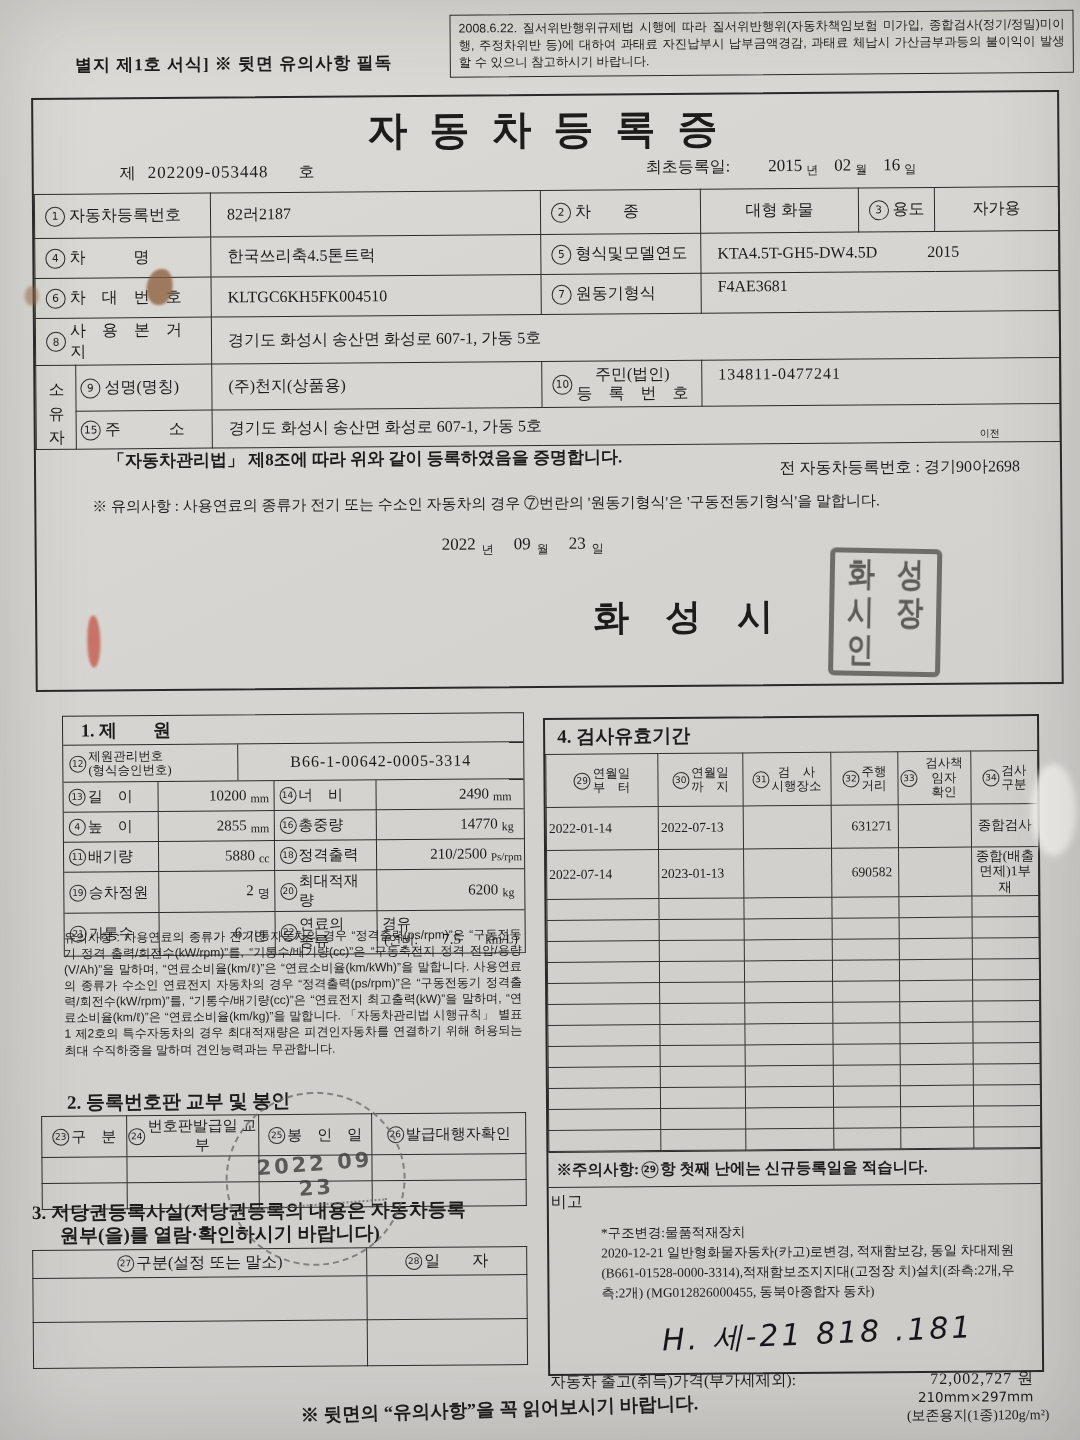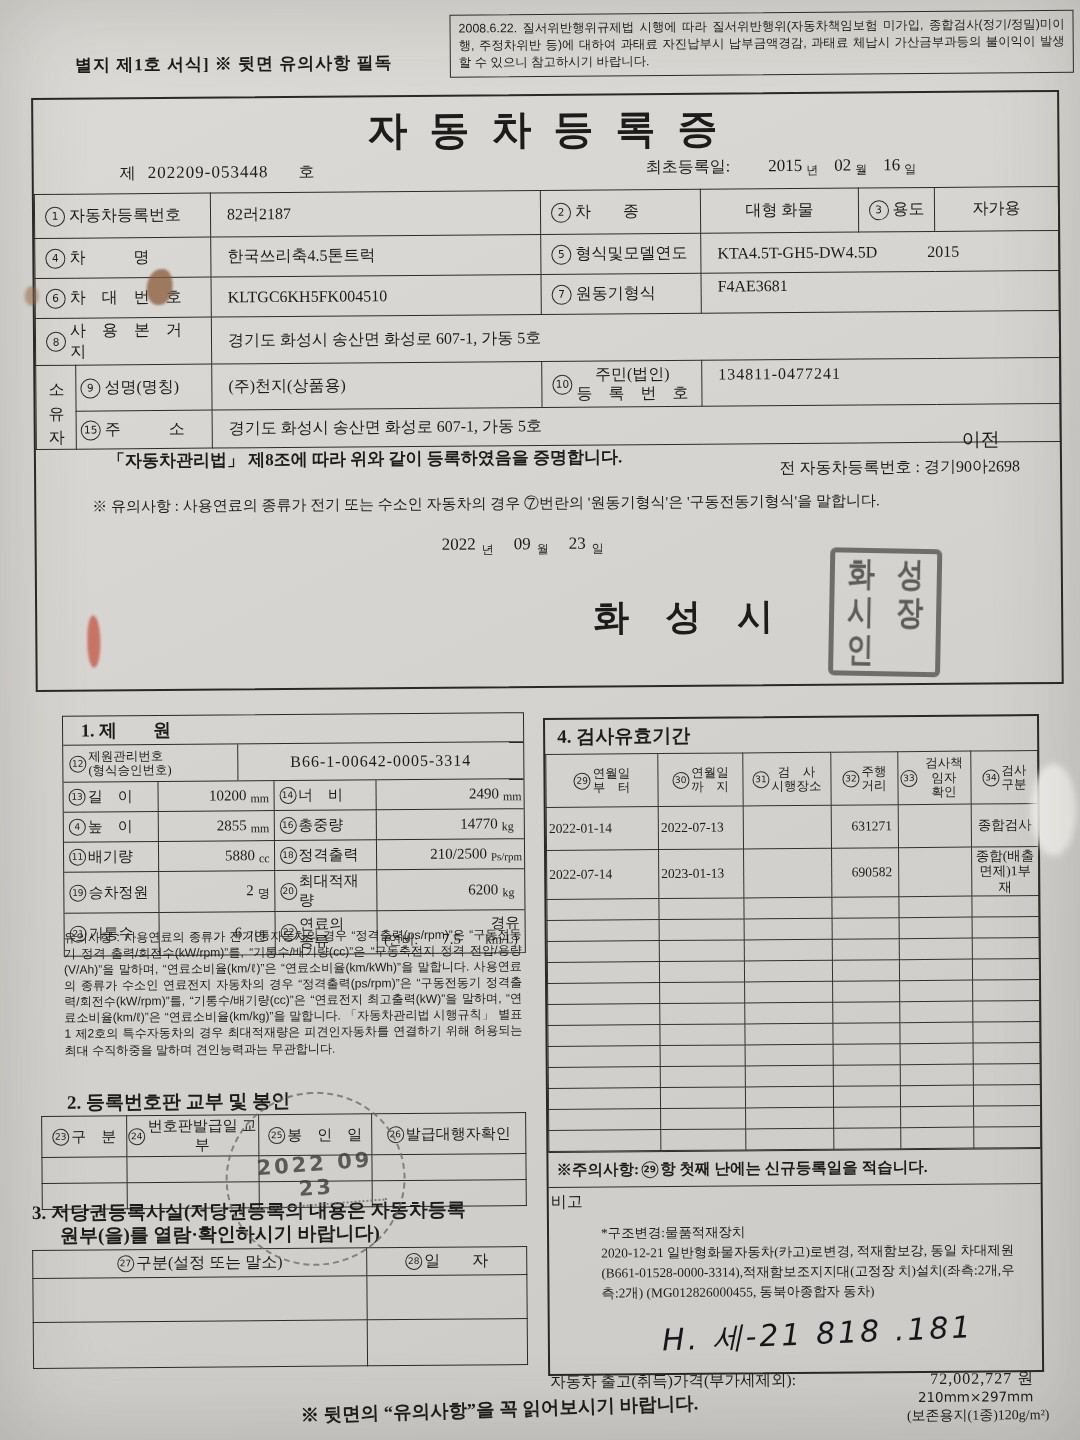--- a/index.html
+++ b/index.html
@@ -33,21 +33,21 @@
   .ctab{position:absolute;left:0;top:94px;width:100%;}
   .ctab td{border:1.5px solid #2e2c2a;font-size:16px;padding:2px 6px;overflow:hidden;}
   .ctab td.lb{padding-left:10px;}
   .ctab td.c{text-align:center;}
   .ctab td.vl{padding-left:16px;}
   .owner{writing-mode:vertical-rl;text-orientation:upright;text-align:center;
     letter-spacing:7px;font-size:16px;padding:0!important;}
   .lbflex{display:flex;align-items:center;}
   .twol{display:flex;flex-direction:column;line-height:1.15;}
   
-  .transfer{right:60px;top:334px;font-size:19px;}
+  .transfer{right:60px;top:334px;font-size:10px;}
   .statement{left:72px;top:350px;font-size:17px;font-weight:bold;}
   .prevreg{right:40px;top:364px;font-size:16px;}
   .fuelnote{left:56px;top:398px;font-size:15px;}
   .issuedate{left:405px;top:438px;display:flex;align-items:baseline;font-size:17px;}
   .issuedate .u{top:4px;margin-left:6px;margin-right:20px;}
   .issuer{left:556px;top:498px;font-size:36px;font-weight:bold;letter-spacing:36px;white-space:nowrap;}
   .seal{left:792px;top:455px;width:98px;height:114px;border:5px solid #6e6d6a;border-radius:6px;
     display:grid;grid-template-columns:1fr 1fr;place-items:center;padding:2px;
     color:#5d5c59;font-weight:bold;transform:rotate(1.5deg);filter:blur(.4px);}
   .seal span{font-size:27px;transform:scaleY(1.25);}
@@ -62,21 +62,21 @@
   .stab{width:100%;}
   .stab td{border:1.3px solid #2e2c2a;font-size:15px;padding:1px 5px;height:27px;}
   .stab tr:first-child td{border-top:none;}
   .stab td:first-child{border-left:none;}
   .stab td:last-child{border-right:none;}
   .stab tr:last-child td{border-bottom:none;}
   .stab .vr{text-align:right;padding-right:4px;}
   .fuelcell{display:flex;flex-direction:column;line-height:1.15;padding:1px 0;}
   .effrow{display:flex;justify-content:space-between;align-items:baseline;font-size:13px;padding:0 2px;}
   .effrow .big{font-size:15px;}
-  .ftype{text-align:right;font-size:14.5px;}
+  .ftype{text-align:left;font-size:14.5px;}
   
   .specnotice{left:62px;top:926px;width:458px;font-family:"Liberation Sans",sans-serif;
     font-size:12.1px;line-height:1.33;text-align:justify;}
   
   .platetitle{left:64px;top:1086px;font-size:19px;font-weight:bold;}
   .ptab{left:38px;top:1112px;width:484px;position:absolute;}
   .ptab td{border:1.4px solid #2e2c2a;font-size:15px;text-align:center;}
   .cstamp{left:222px;top:1090px;width:176px;height:170px;border:2.5px dashed #6f6e6c;border-radius:50%;
     opacity:.8;transform:rotate(-5deg);z-index:4;}
   .cstampdate{position:absolute;left:18px;top:58px;width:140px;text-align:center;
@@ -309,21 +309,21 @@
                   <span>길　이</span>
                 </span>
               </td>
         <td class="vr"><span>10200</span><span class="u">mm</span></td>
         <td>
                 <span class="lbflex">
                   <span class="cn sm">14</span>
                   <span>너　비</span>
                 </span>
               </td>
-        <td class="vr" style="padding-right:2px"><span>2490</span><span class="u">mm</span></td>
+        <td class="vr" style="padding-right:12px"><span>2490</span><span class="u">mm</span></td>
       </tr>
       <tr>
         <td>
                 <span class="lbflex">
                   <span class="cn sm">4</span>
                   <span>높　이</span>
                 </span>
               </td>
         <td class="vr"><span>2855</span><span class="u">mm</span></td>
         <td>

